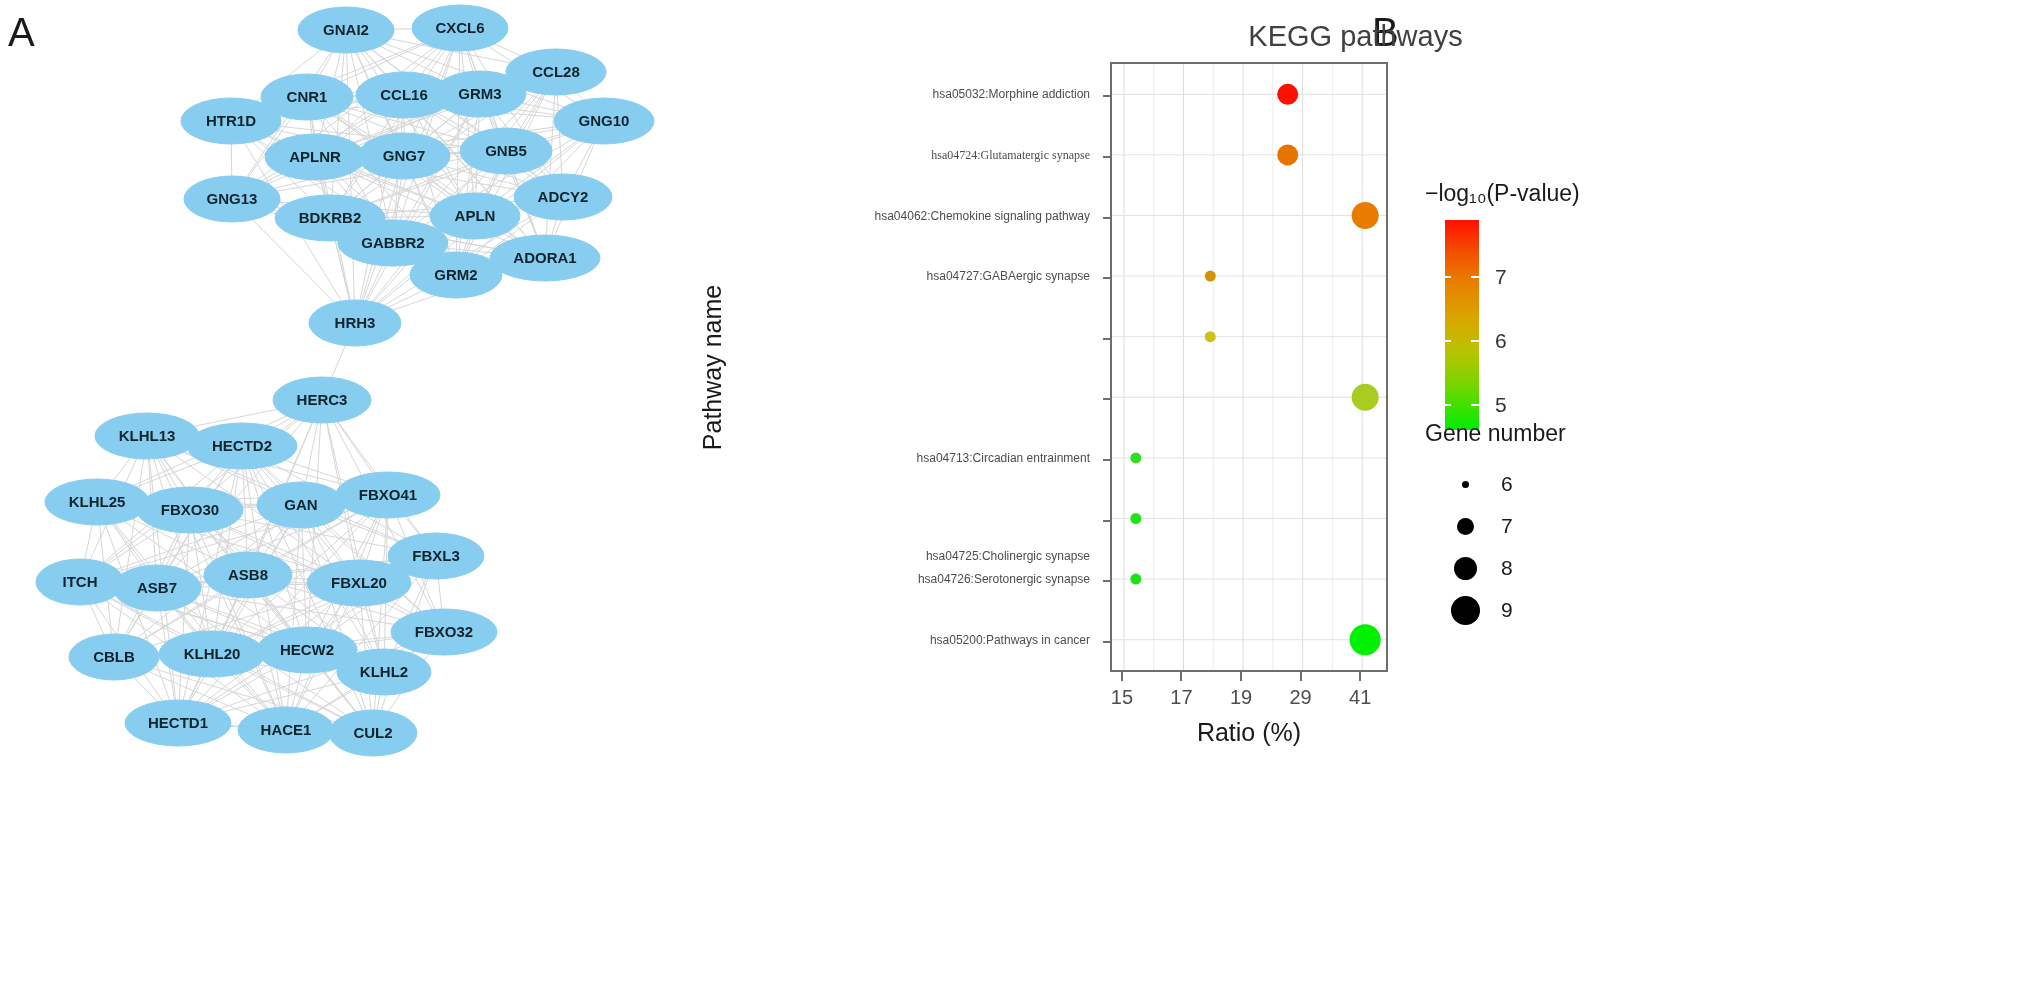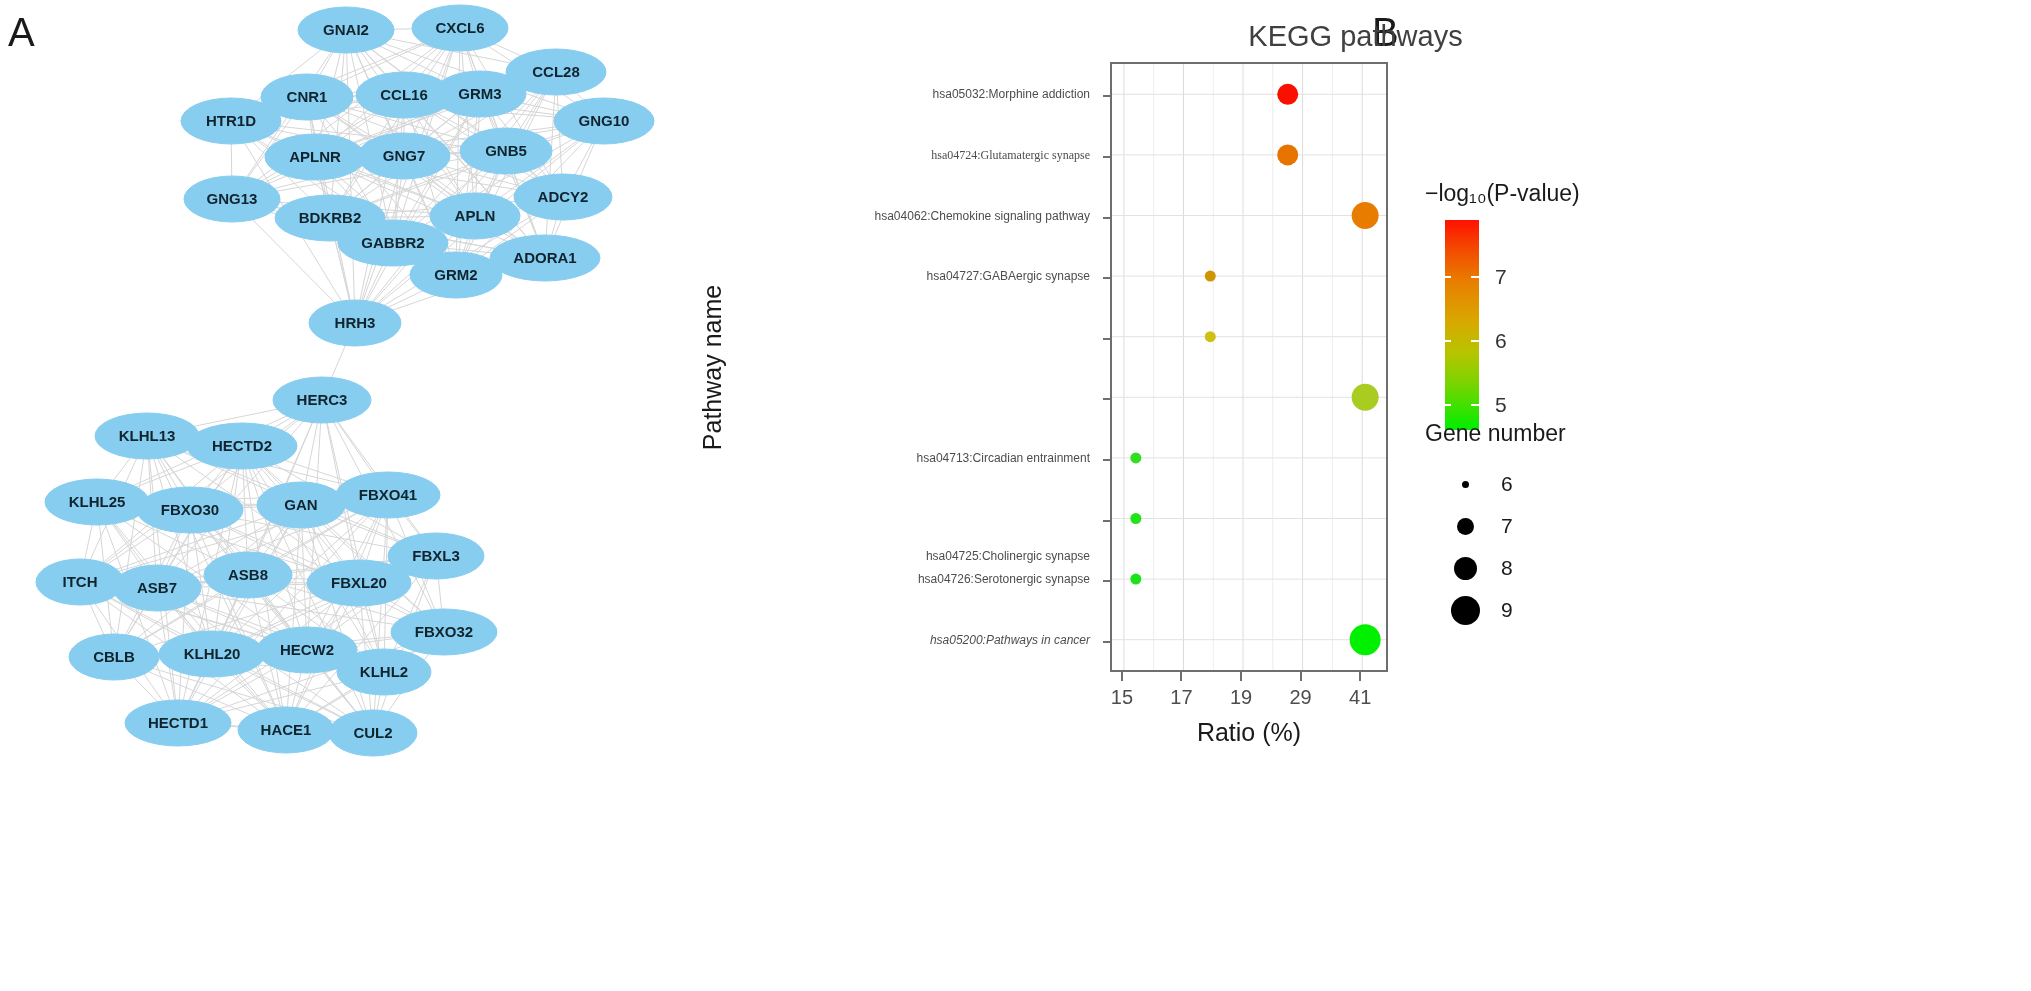--- a/index.html
+++ b/index.html
@@ -579,21 +579,21 @@
       </div>
 
     <div id="ylab-wrap">
         <div class="ylab" style="top: 32.3px; padding-right: 14px;">hsa05032:Morphine addiction</div>
         <div class="ylab" style="top: 92.9px; padding-right: 14px; font-family: Liberation Serif, serif;">hsa04724:Glutamatergic synapse</div>
         <div class="ylab" style="top: 153.5px; padding-right: 14px;">hsa04062:Chemokine signaling pathway</div>
         <div class="ylab" style="top: 214.1px; padding-right: 14px;">hsa04727:GABAergic synapse</div>
         <div class="ylab" style="top: 395.9px; padding-right: 14px; margin-left: 34px;">hsa04713:Circadian entrainment</div>
         <div class="ylab" style="top: 448px; padding-right: 14px; margin-top: 46px;">hsa04725:Cholinergic synapse</div>
         <div class="ylab" style="top: 517.1px; padding-right: 14px;">hsa04726:Serotonergic synapse</div>
-        <div class="ylab" style="top: 577.7px; padding-right: 14px; font-style: italic;">hsa05200:Pathways in cancer</div>
+        <div class="ylab" style="top: 577.7px; padding-right: 14px;">hsa05200:Pathways in cancer</div>
       </div>
 
     <div id="plot-panel">
       <svg id="grid-svg" width="274" height="606">
           <line x1="11.913043478260878" y1="0" x2="11.913043478260878" y2="606" stroke="#dcdcdc" stroke-width="1"></line>
           <line x1="41.69565217391305" y1="0" x2="41.69565217391305" y2="606" stroke="#ededed" stroke-width="1"></line>
           <line x1="71.47826086956522" y1="0" x2="71.47826086956522" y2="606" stroke="#dcdcdc" stroke-width="1"></line>
           <line x1="101.26086956521739" y1="0" x2="101.26086956521739" y2="606" stroke="#ededed" stroke-width="1"></line>
           <line x1="131.04347826086956" y1="0" x2="131.04347826086956" y2="606" stroke="#dcdcdc" stroke-width="1"></line>
           <line x1="160.82608695652172" y1="0" x2="160.82608695652172" y2="606" stroke="#ededed" stroke-width="1"></line>

